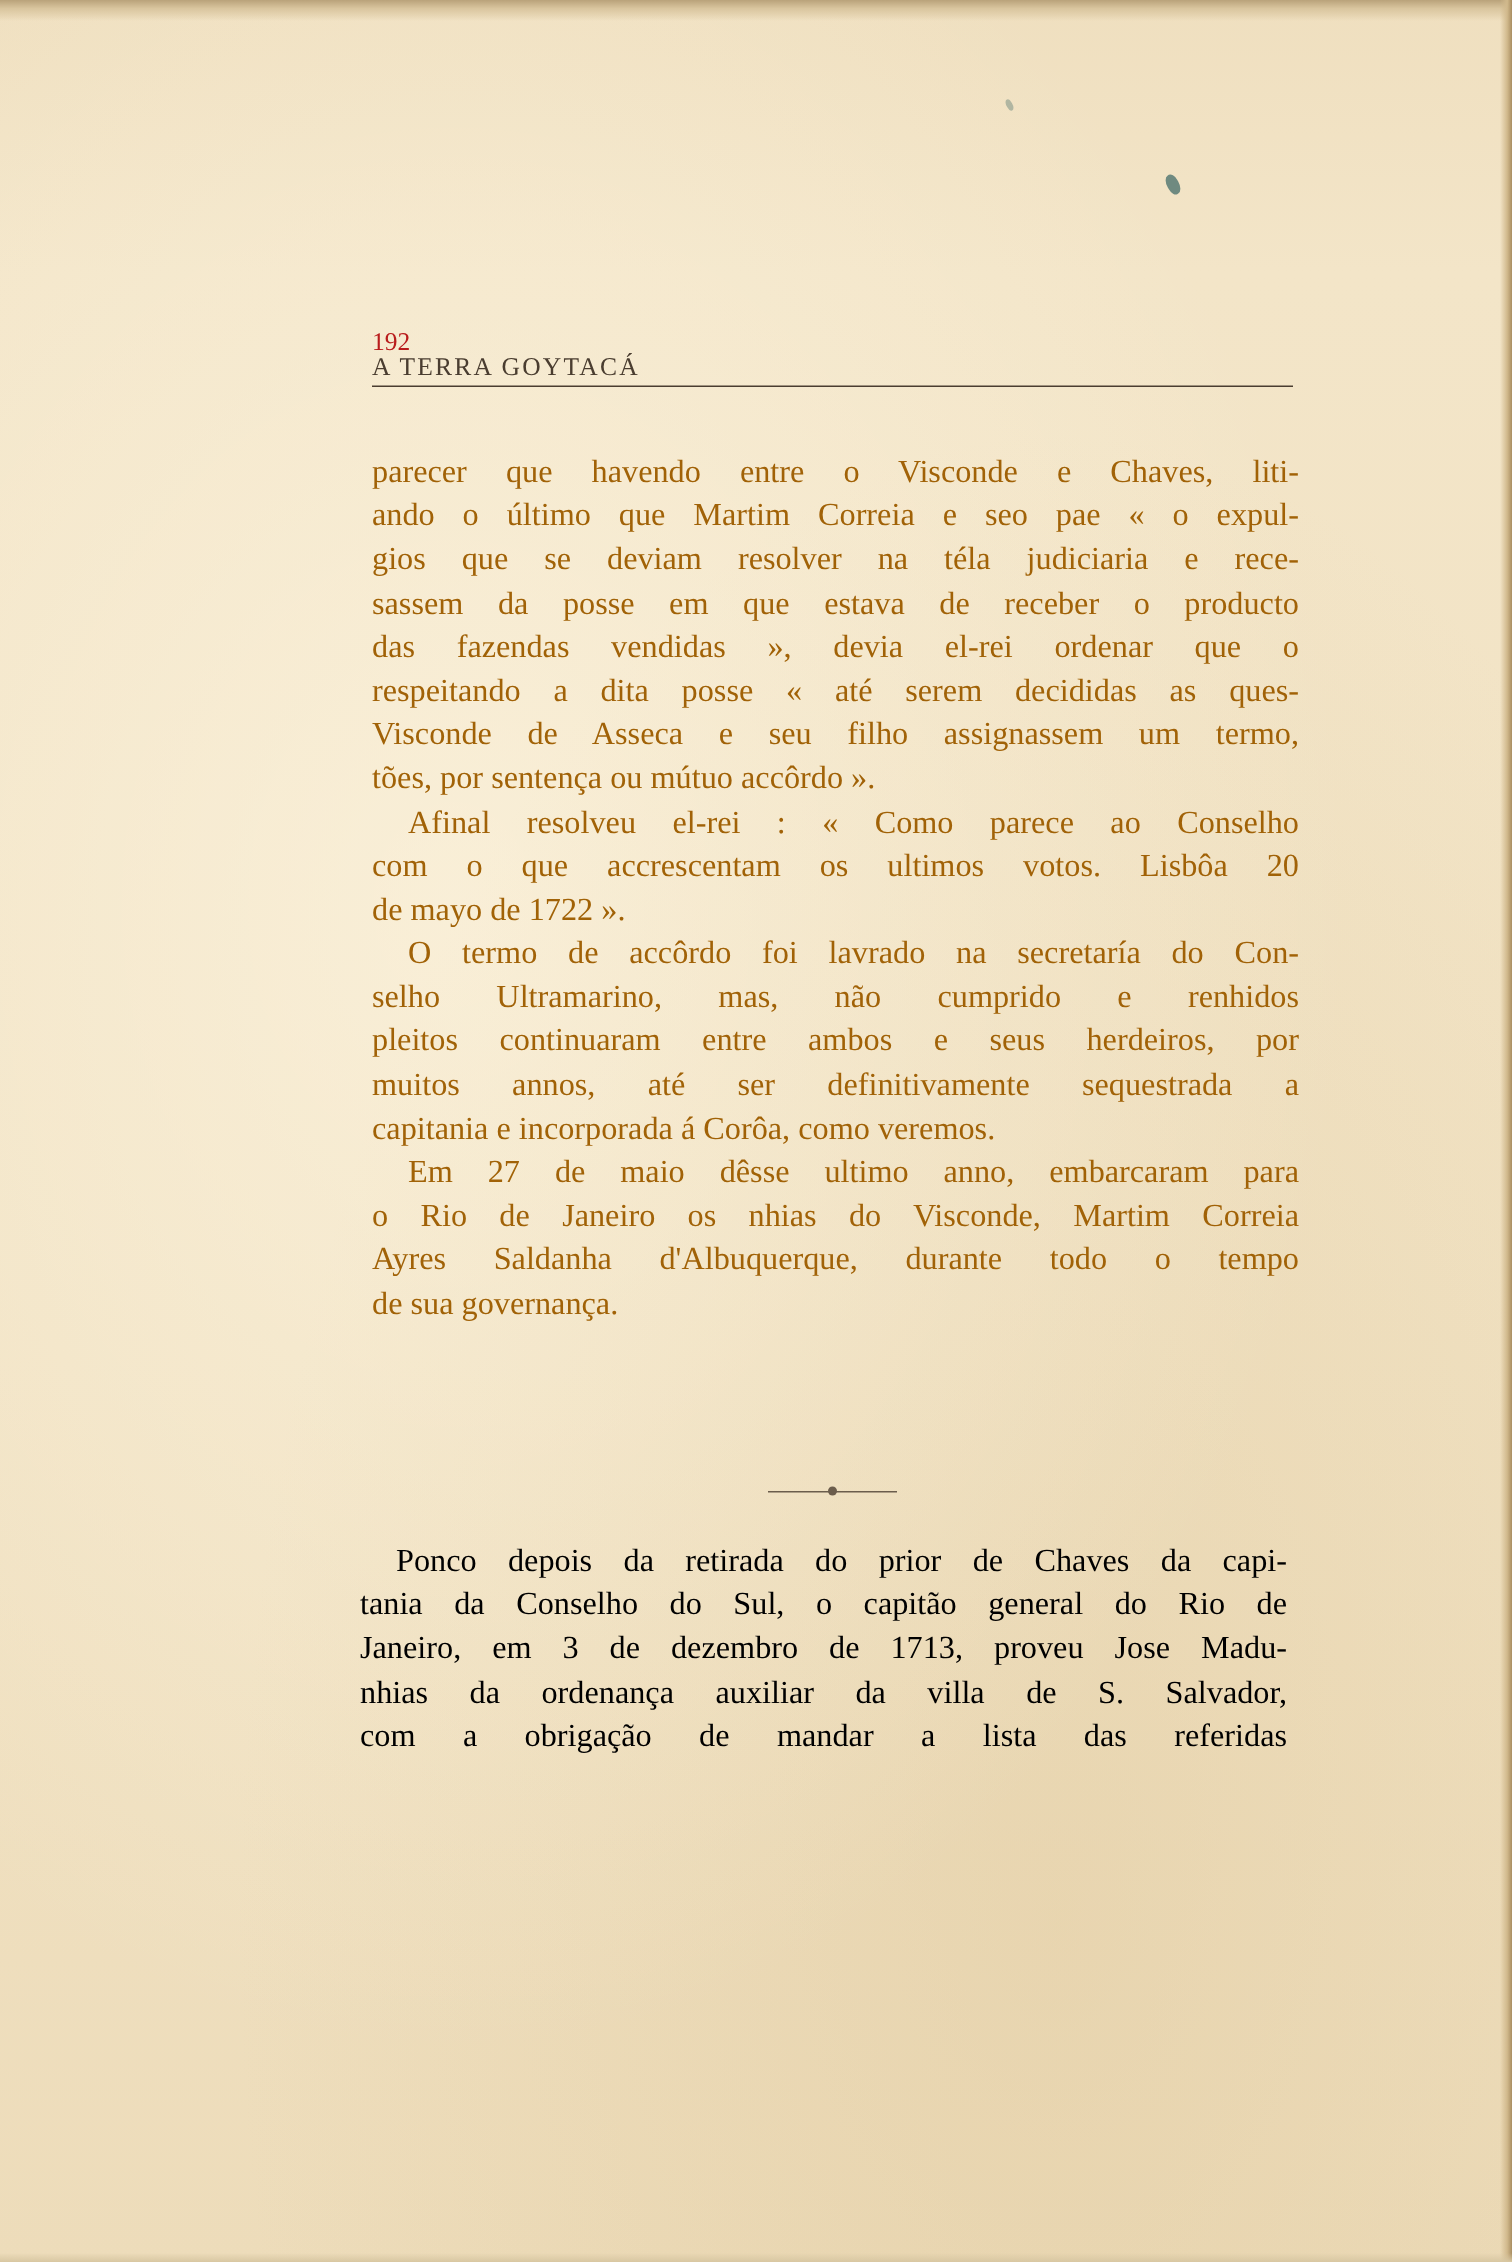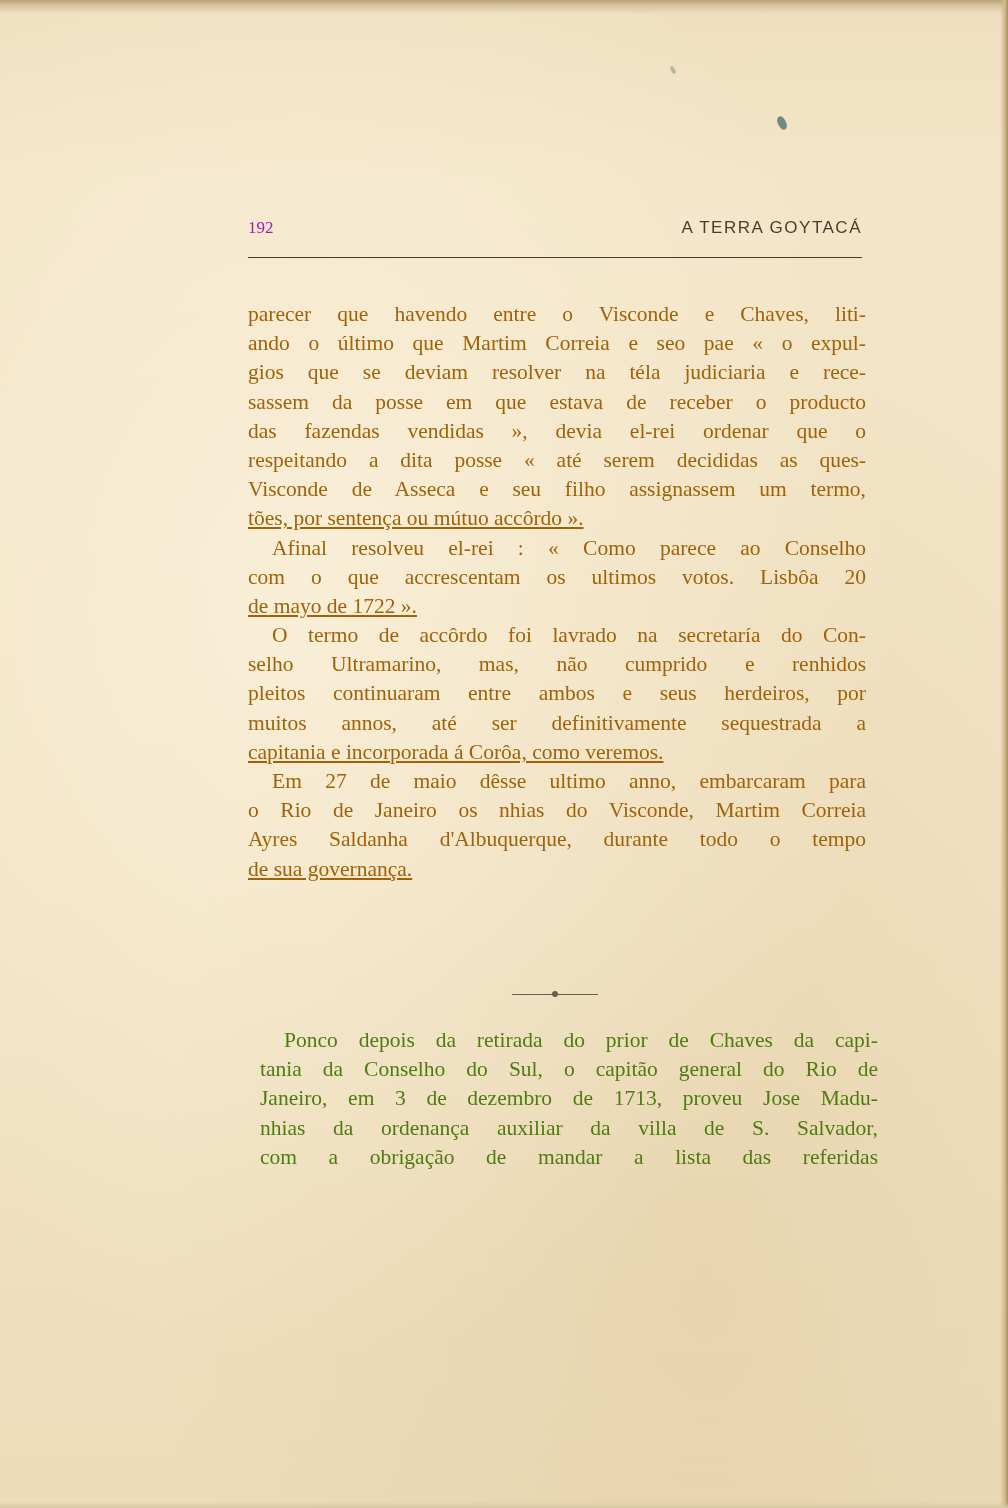--- a/index.html
+++ b/index.html
@@ -49,33 +49,33 @@
       left: 248px;
       top: 218px;
       width: 614px;
       height: 28px;
     }
     .page-number {
       position: absolute;
       left: 0;
       top: 0;
       font-size: 17px;
-      color: #a21caf;
+      color: #b91c1c;
       font-family: "Liberation Serif", serif;
     }
     .running-title {
       position: absolute;
       left: 0;
       width: 614px;
-      top: 0;
-      text-align: right;
+      top: 17px;
+      text-align: left;
       font-size: 17px;
       letter-spacing: 1.5px;
       color: #4a3d30;
-      font-family: Liberation Sans, sans-serif;
+      font-family: Liberation Serif, serif;
     }
     .header-rule {
       position: absolute;
       left: 248px;
       top: 257px;
       width: 614px;
       height: 0;
       border-top: 1.5px solid #4a3d30;
     }
     .body-text {
@@ -90,21 +90,20 @@
     }
     .line {
       display: block;
       white-space: nowrap;
       text-align: justify;
       text-align-last: justify;
       height: 29.2px;
     }
     .line.last {
       text-align-last: left;
-      text-decoration: underline;
     }
     .line.indent {
       padding-left: 24px;
     }
     .separator {
       position: absolute;
       left: 512px;
       top: 994px;
       width: 86px;
       height: 2px;
@@ -120,27 +119,27 @@
       position: absolute;
       left: 40px;
       top: -3px;
       width: 6px;
       height: 6px;
       border-radius: 50%;
       background: #6b5d4c;
     }
     .body-text-2 {
       position: absolute;
-      left: 260px;
+      left: 240px;
       top: 1026px;
       width: 618px;
       font-family: "Liberation Serif", serif;
       font-size: 21.5px;
       line-height: 29.4px;
-      color: #4d7c0f;
+      color: #000000;
     }
   </style>
 </head>
 <body>
 
 <div class="page-edge-top"></div>
 <div class="page-edge-right"></div>
 <div class="page-edge-bottom"></div>
 <div class="spot" style="left:778px; top:116px;"></div>
 <div class="spot" style="left:671px; top:66px; width:4px; height:8px; opacity:0.5;"></div>

